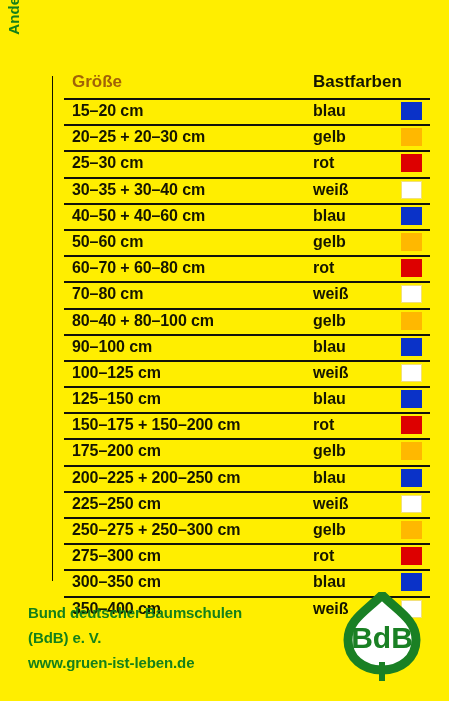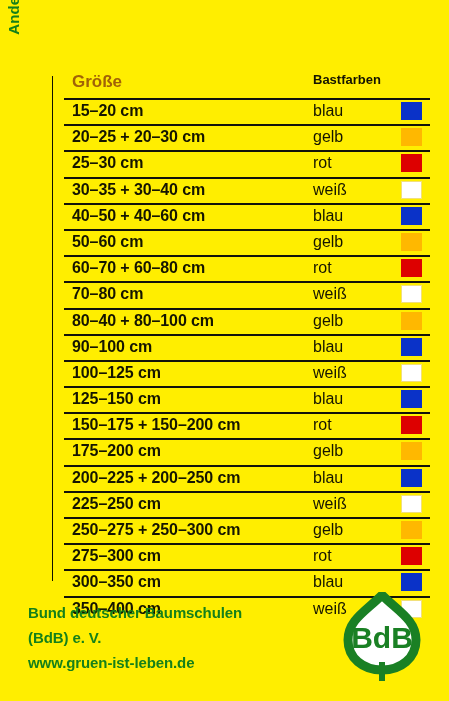--- a/index.html
+++ b/index.html
@@ -90,21 +90,21 @@
     left: 8px;
     top: 0px;
     font-size: 17px;
     font-weight: bold;
     color: #a16207;
   }
   .col-head .ch-color {
     position: absolute;
     left: 249px;
     top: 0px;
-    font-size: 13px;
+    font-size: 17px;
     font-weight: bold;
     color: #151500;
   }
   .row {
     position: relative;
     height: 24.2px;
     border-top: 2px solid #12120A;
   }
   .row .size {
     position: absolute;
@@ -114,21 +114,21 @@
     font-weight: bold;
     color: #151500;
     white-space: nowrap;
     letter-spacing: -0.1px;
   }
   .row .colorname {
     position: absolute;
     left: 249px;
     top: 2px;
     font-size: 16px;
-    font-weight: normal;
+    font-weight: bold;
     color: #151500;
     white-space: nowrap;
   }
   .row .swatch {
     position: absolute;
     left: 337px;
     top: 2px;
     width: 21px;
     height: 18px;
   }

